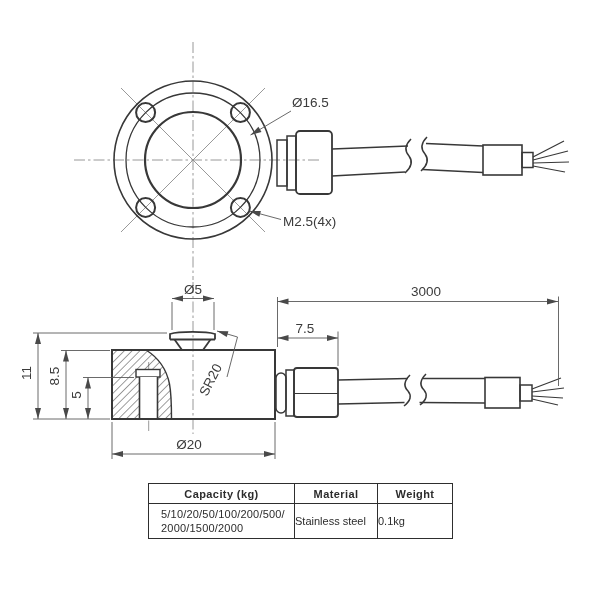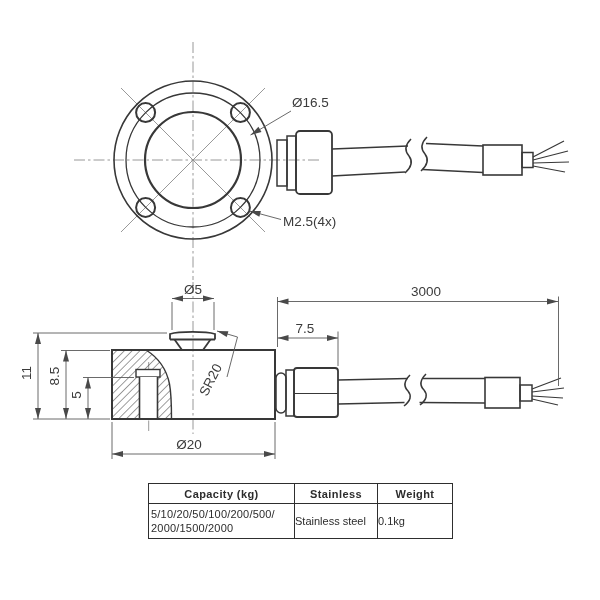--- a/index.html
+++ b/index.html
@@ -18,21 +18,21 @@
   }
   .spec, .spec th, .spec td { border:1.5px solid #2e2e2e; }
   .spec th {
     font:bold 11px "Liberation Sans", sans-serif; color:#2c2c2c;
     height:19px; text-align:center; letter-spacing:0.4px; padding:0;
   }
   .spec td {
     font:11px "Liberation Sans", sans-serif; color:#2c2c2c;
     padding:1px 0; height:32px;
   }
-  .spec td.cap { text-align:left; padding-left:2px; line-height:1.3; letter-spacing:0.2px;margin-left:29px; }
+  .spec td.cap { text-align:left; padding-left:12px; line-height:1.3; letter-spacing:0.2px;margin-left:29px; }
 </style>
 </head>
 <body>
 
 <div class="canvas">
 
 <svg width="600" height="600" viewBox="0 0 600 600">
   <defs>
     <marker id="arrow" viewBox="0 0 12 8" refX="11.5" refY="4" markerWidth="12" markerHeight="8" markerUnits="userSpaceOnUse" orient="auto-start-reverse">
       <path d="M11.5,4 L0.5,1 L0.5,7 Z" fill="#494949"></path>
@@ -185,21 +185,21 @@
 
 <table class="spec">
   <colgroup>
     <col style="width:146px">
         <col style="width:83px">
         <col style="width:75px">
   </colgroup>
   <thead>
     <tr>
       <th>Capacity (kg)</th>
-      <th>Stainless</th>
+      <th>Material</th>
       <th>Weight</th>
     </tr>
   </thead>
   <tbody>
     <tr>
       <td class="cap">
         <div>5/10/20/50/100/200/500/</div>
         <div>2000/1500/2000</div>
       </td>
       <td>Stainless steel</td>

